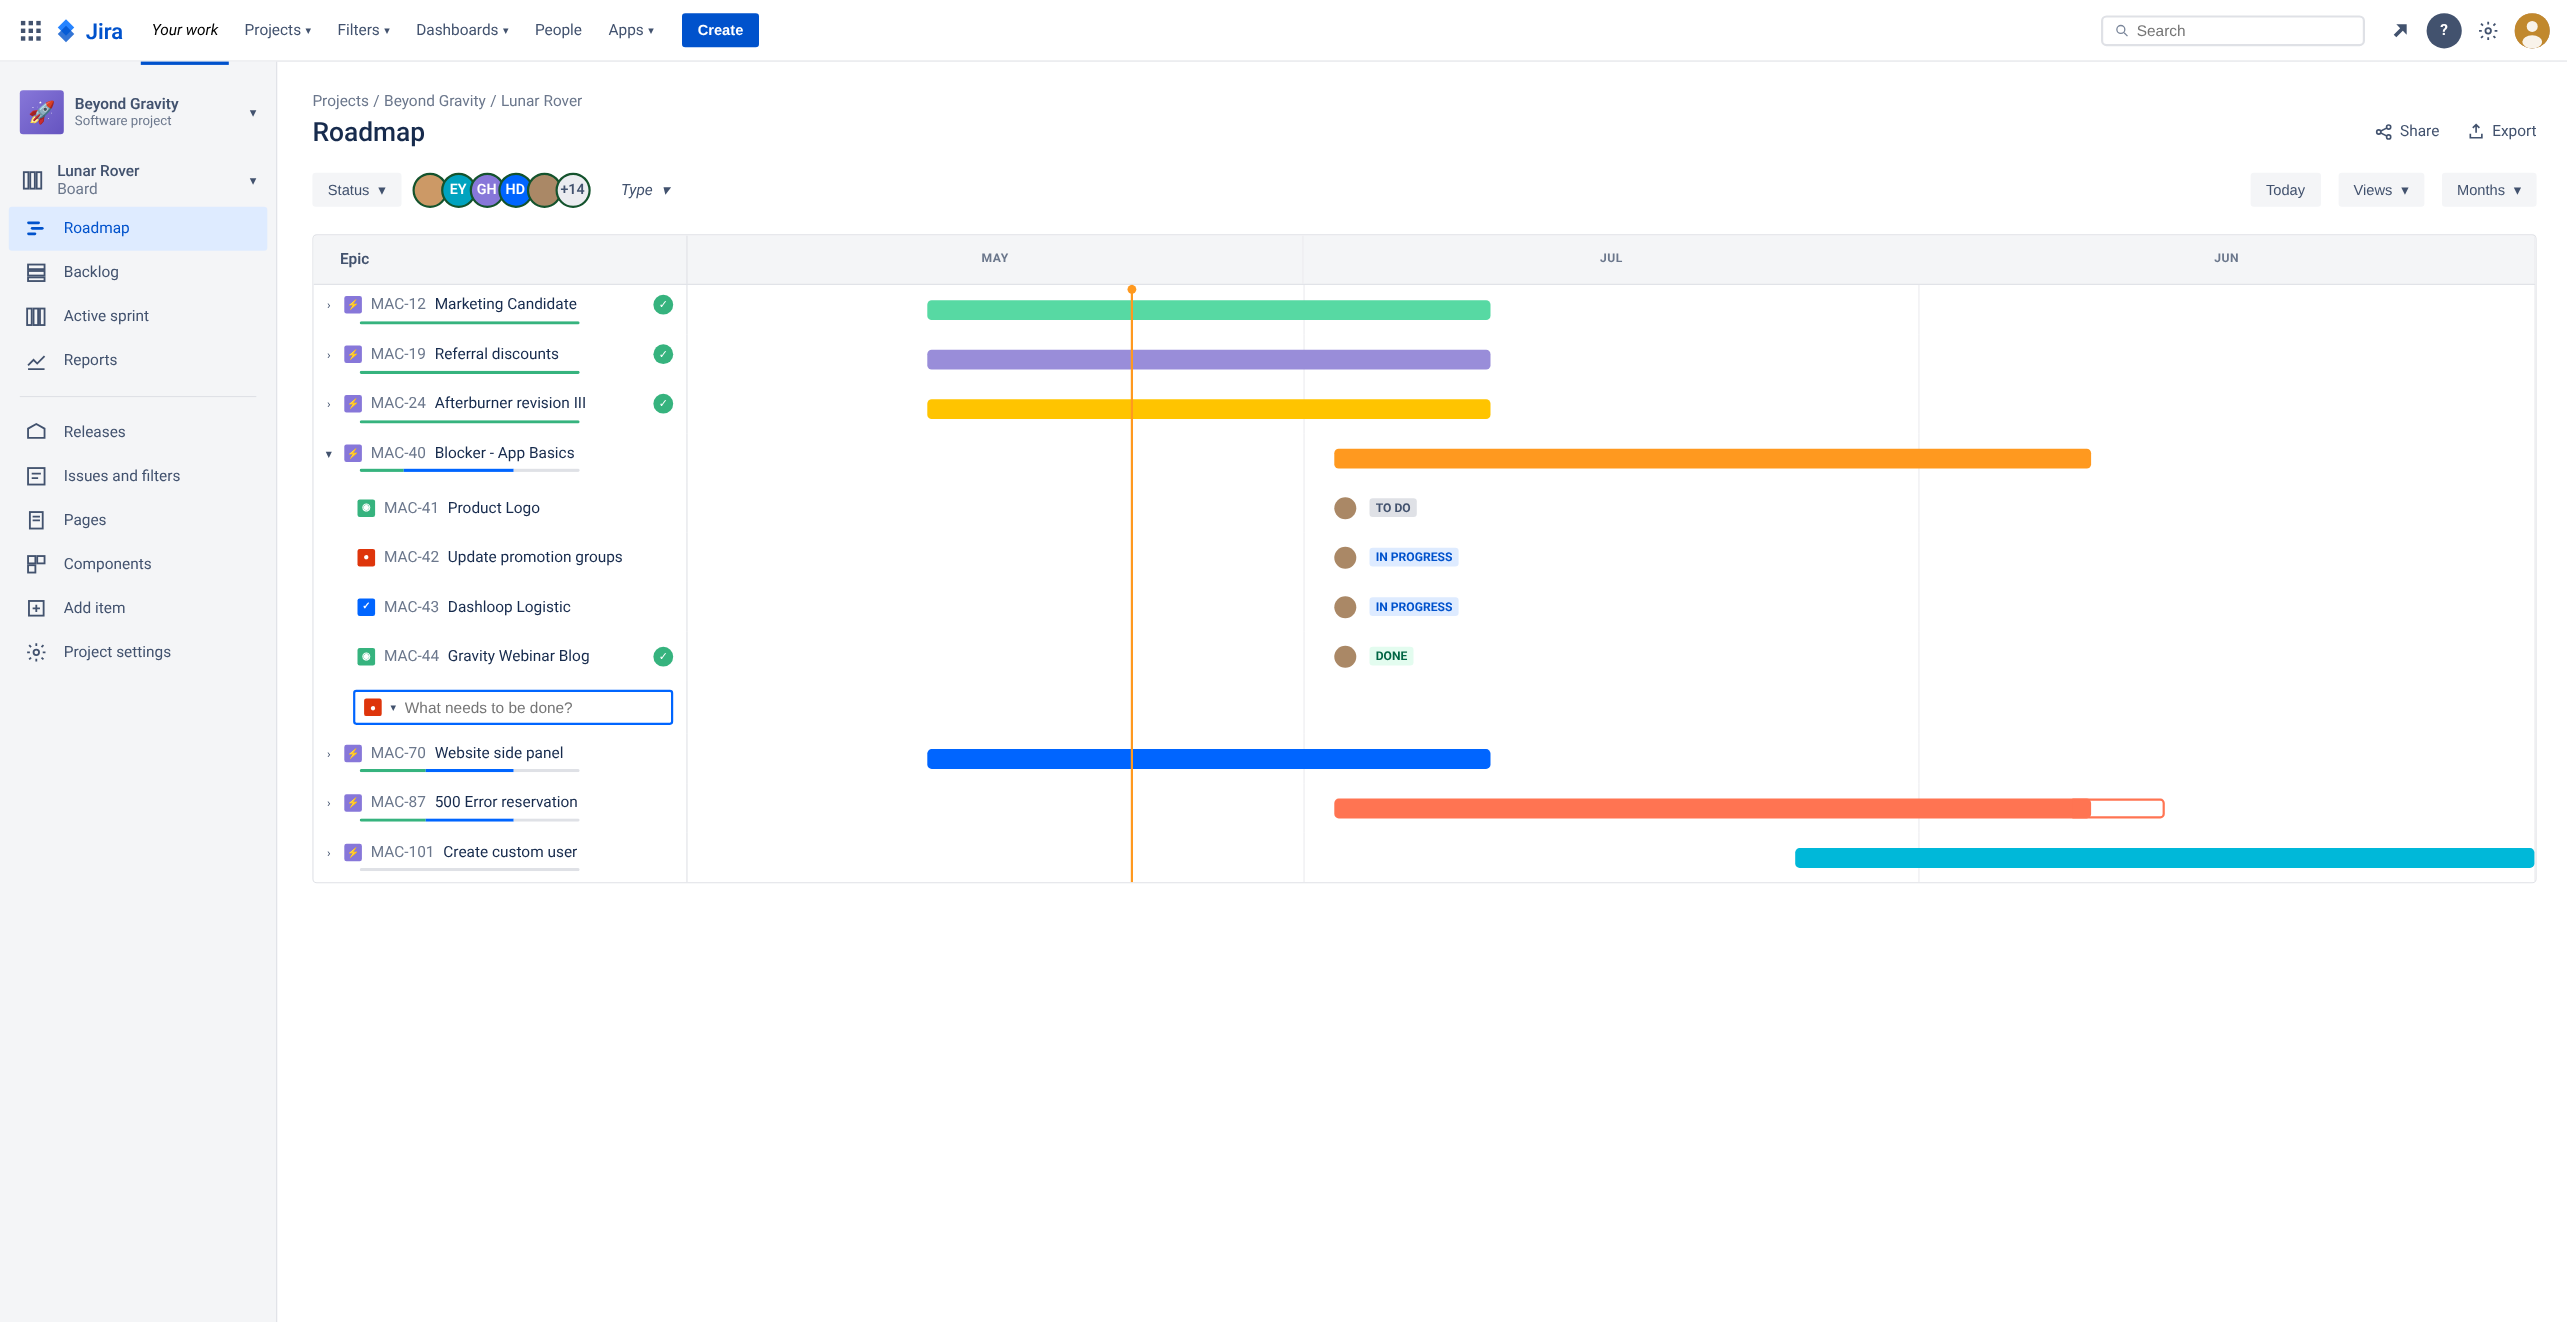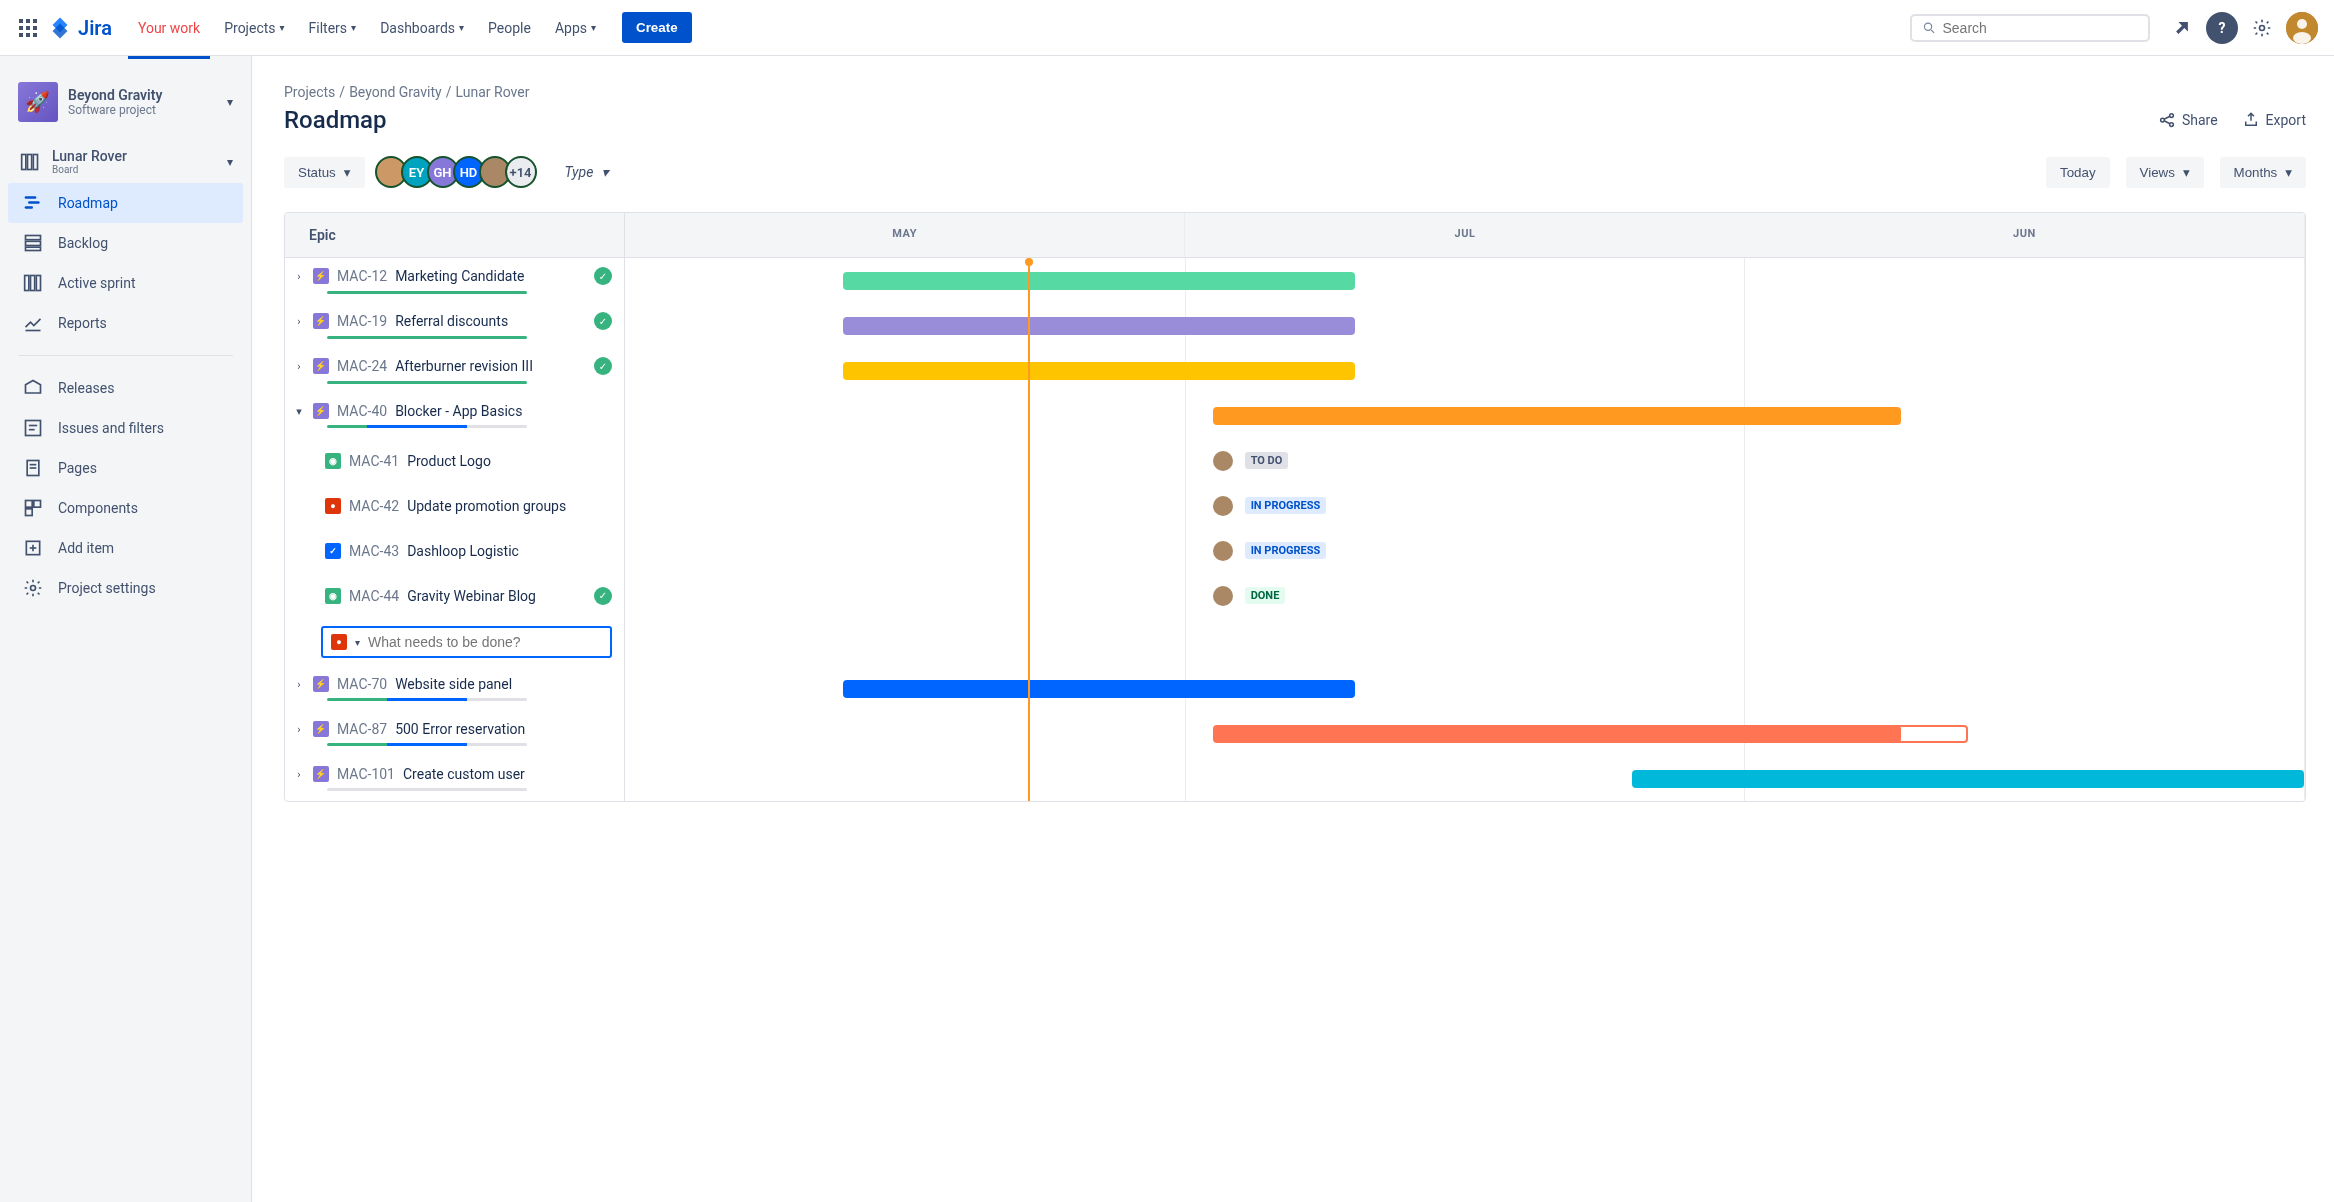--- a/index.html
+++ b/index.html
@@ -5,21 +5,21 @@
 * { box-sizing: border-box; margin: 0; padding: 0; }
 body { font-family: -apple-system, BlinkMacSystemFont, "Segoe UI", Roboto, Helvetica, Arial, sans-serif; font-size: 14px; color: #172B4D; background: #fff; }
 
 
 .topnav { display: flex; align-items: center; height: 56px; padding: 0 16px; border-bottom: 1px solid #dfe1e6; gap: 8px; }
 .appswitch { width: 24px; height: 24px; display:flex; align-items:center; justify-content:center; color:#42526E; border-radius:3px; }
 .jira-logo { display:flex; align-items:center; gap:6px; color:#0052CC; font-weight:600; font-size:20px; margin-right:8px; }
 .jira-logo svg { width: 24px; height: 24px; }
 .nav-items { display:flex; align-items:center; gap:4px; }
 .nav-item { padding: 8px 10px; color:#42526E; border-radius:3px; display:flex; align-items:center; gap:4px; cursor:pointer; }
-.nav-item.active { color:#ef4444; position:relative; }
+.nav-item.active { color:#000000; position:relative;font-style:italic; }
 .nav-item.active::after { content:""; position:absolute; left:0; right:0; bottom:-15px; height:3px; background:#0052CC; }
 .nav-item .chev { font-size:10px; color:#42526E; }
 .create-btn { background:#0052CC; color:#fff; border:none; padding:8px 14px; border-radius:3px; font-weight:700; cursor:pointer; margin-left:8px; }
 .topnav-spacer { flex:1; }
 .search-box { display:flex; align-items:center; border:2px solid #dfe1e6; border-radius:5px; padding:4px 10px; width:240px; color:#7a869a; gap:6px; }
 .search-box input { border:none; outline:none; width:100%; font-size:14px; }
 .top-icons { display:flex; align-items:center; gap:8px; margin-left:8px; }
 .top-icon { width:32px; height:32px; display:flex; align-items:center; justify-content:center; color:#42526E; border-radius:50%; cursor:pointer; }
 .top-icon.help { background:#42526E; color:#fff; font-weight:bold; }
 .avatar { width:32px; height:32px; border-radius:50%; background:linear-gradient(135deg,#c96,#a86); display:flex; align-items:center; justify-content:center; color:#fff; }
@@ -29,21 +29,21 @@
 .sidebar { width: 252px; background:#F4F5F7; padding:20px 8px 20px 8px; border-right:1px solid #dfe1e6; overflow-y:auto; }
 .project-header { display:flex; align-items:center; gap:10px; padding:6px 10px; margin-bottom:12px; }
 .project-icon { width:40px; height:40px; border-radius:3px; background:linear-gradient(135deg,#8777D9,#6554C0); display:flex; align-items:center; justify-content:center; }
 .project-icon .rocket { font-size:20px; }
 .project-meta { flex:1; }
 .project-name { font-weight:600; color:#42526E; }
 .project-type { font-size:12px; color:#6B778C; }
 .board-row { display:flex; align-items:center; gap:10px; padding:8px 10px; color:#42526E; }
 .board-row .bicon { width:24px; display:flex; justify-content:center; }
 .board-name { font-weight:500; font-size:14px; }
-.board-sub { font-size:10px; color:#6B778C; }
+.board-sub { font-size:14px; color:#6B778C; }
 
 .sidenav-item { display:flex; align-items:center; gap:14px; padding:10px 14px; color:#42526E; border-radius:3px; cursor:pointer; }
 .sidenav-item.active { background:#DEEBFF; color:#0052CC; }
 .sidenav-item .sicon { width:22px; display:flex; justify-content:center; }
 .sidenav-divider { height:1px; background:#dfe1e6; margin:12px 10px; }
 
 
 .main { flex:1; padding:28px 28px 0 32px; overflow:auto; }
 .breadcrumb { font-size:14px; color:#6B778C; margin-bottom:6px; }
 .breadcrumb .sep { margin:0 4px; }

